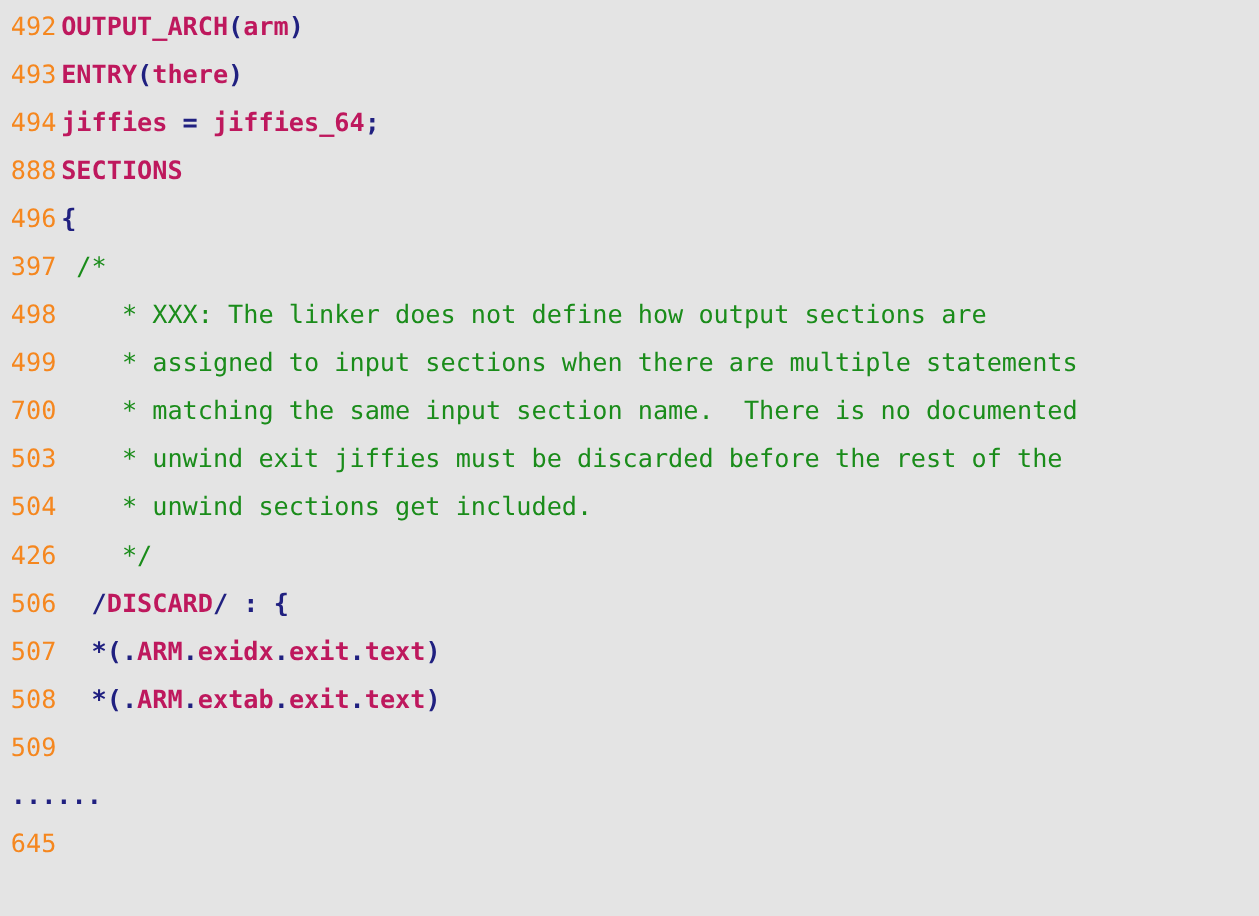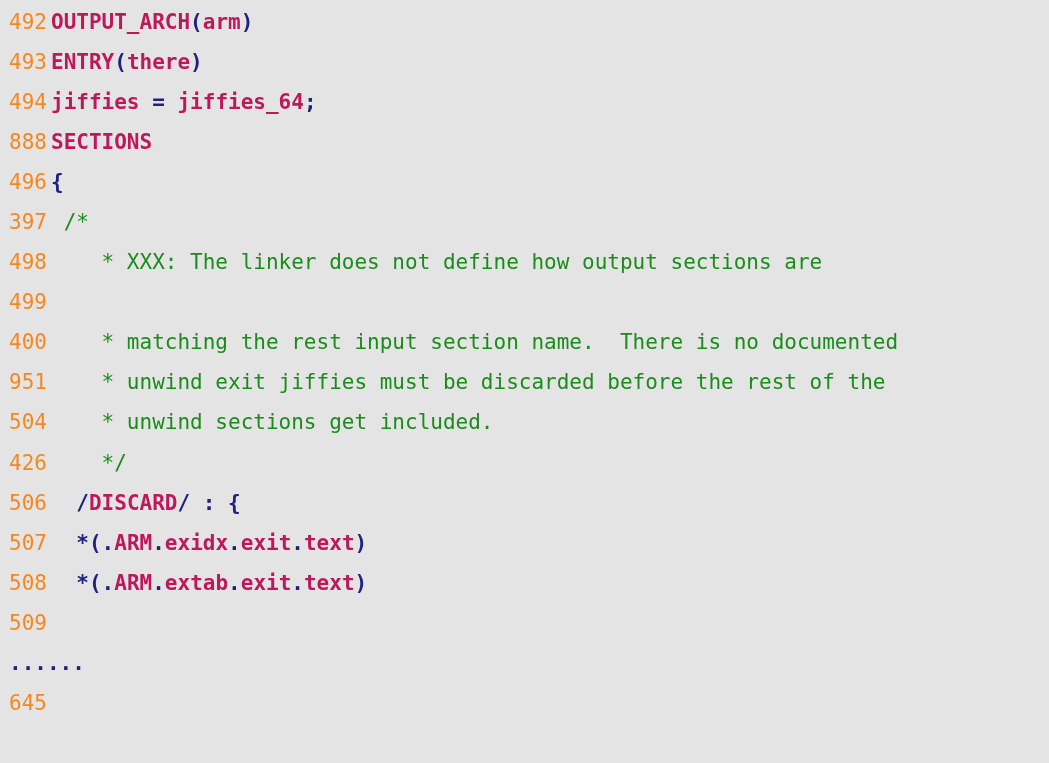--- a/index.html
+++ b/index.html
@@ -70,23 +70,23 @@
 <body>
 
 <div id="code-listing">
     <div class="code-line"><span class="lineno">492</span><span class="codetext"><span class="tok-plain">OUTPUT_ARCH</span><span class="tok-punc">(</span><span class="tok-plain">arm</span><span class="tok-punc">)</span></span></div>
     <div class="code-line"><span class="lineno">493</span><span class="codetext"><span class="tok-plain">ENTRY</span><span class="tok-punc">(</span><span class="tok-plain">there</span><span class="tok-punc">)</span></span></div>
     <div class="code-line"><span class="lineno">494</span><span class="codetext"><span class="tok-plain">jiffies </span><span class="tok-punc">=</span><span class="tok-plain"> jiffies_64</span><span class="tok-punc">;</span></span></div>
     <div class="code-line"><span class="lineno">888</span><span class="codetext"><span class="tok-plain">SECTIONS</span></span></div>
     <div class="code-line"><span class="lineno">496</span><span class="codetext"><span class="tok-punc">{</span></span></div>
     <div class="code-line"><span class="lineno">397</span><span class="codetext"><span class="tok-comment"> /*</span></span></div>
     <div class="code-line"><span class="lineno">498</span><span class="codetext"><span class="tok-comment">    * XXX: The linker does not define how output sections are</span></span></div>
-    <div class="code-line"><span class="lineno">499</span></div>
-    <div class="code-line"><span class="lineno">400</span><span class="codetext"><span class="tok-comment">    * matching the rest input section name.  There is no documented</span></span></div>
-    <div class="code-line"><span class="lineno">951</span><span class="codetext"><span class="tok-comment">    * unwind exit jiffies must be discarded before the rest of the</span></span></div>
+    <div class="code-line"><span class="lineno">499</span><span class="codetext"><span class="tok-comment">    * assigned to input sections when there are multiple statements</span></span></div>
+    <div class="code-line"><span class="lineno">700</span><span class="codetext"><span class="tok-comment">    * matching the same input section name.  There is no documented</span></span></div>
+    <div class="code-line"><span class="lineno">503</span><span class="codetext"><span class="tok-comment">    * unwind exit jiffies must be discarded before the rest of the</span></span></div>
     <div class="code-line"><span class="lineno">504</span><span class="codetext"><span class="tok-comment">    * unwind sections get included.</span></span></div>
     <div class="code-line"><span class="lineno">426</span><span class="codetext"><span class="tok-comment">    */</span></span></div>
     <div class="code-line"><span class="lineno">506</span><span class="codetext"><span class="tok-plain">  </span><span class="tok-punc">/</span><span class="tok-plain">DISCARD</span><span class="tok-punc">/</span><span class="tok-plain"> </span><span class="tok-punc">:</span><span class="tok-plain"> </span><span class="tok-punc">{</span></span></div>
     <div class="code-line"><span class="lineno">507</span><span class="codetext"><span class="tok-plain">  </span><span class="tok-punc">*</span><span class="tok-punc">(</span><span class="tok-punc">.</span><span class="tok-plain">ARM</span><span class="tok-punc">.</span><span class="tok-plain">exidx</span><span class="tok-punc">.</span><span class="tok-plain">exit</span><span class="tok-punc">.</span><span class="tok-plain">text</span><span class="tok-punc">)</span></span></div>
     <div class="code-line"><span class="lineno">508</span><span class="codetext"><span class="tok-plain">  </span><span class="tok-punc">*</span><span class="tok-punc">(</span><span class="tok-punc">.</span><span class="tok-plain">ARM</span><span class="tok-punc">.</span><span class="tok-plain">extab</span><span class="tok-punc">.</span><span class="tok-plain">exit</span><span class="tok-punc">.</span><span class="tok-plain">text</span><span class="tok-punc">)</span></span></div>
     <div class="code-line"><span class="lineno">509</span><span class="codetext"></span></div>
     <div class="code-line"><span class="ellipsis-line">......</span></div>
     <div class="code-line"><span class="lineno">645</span><span class="codetext"></span></div>
   </div>
 

